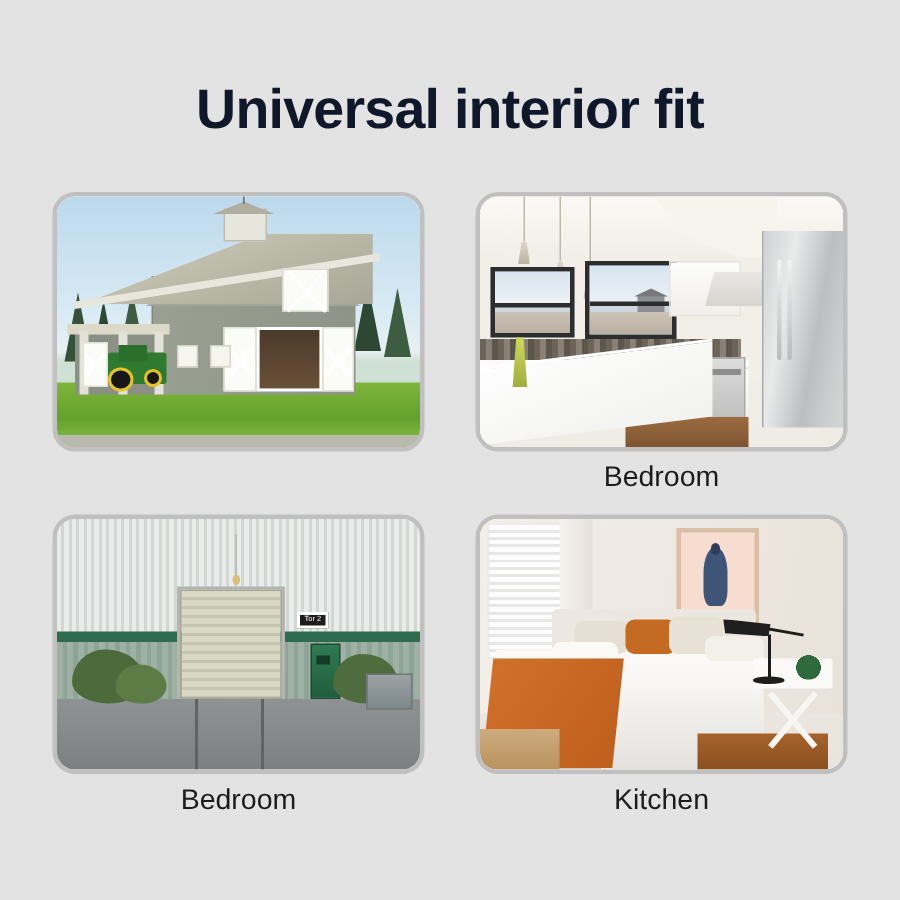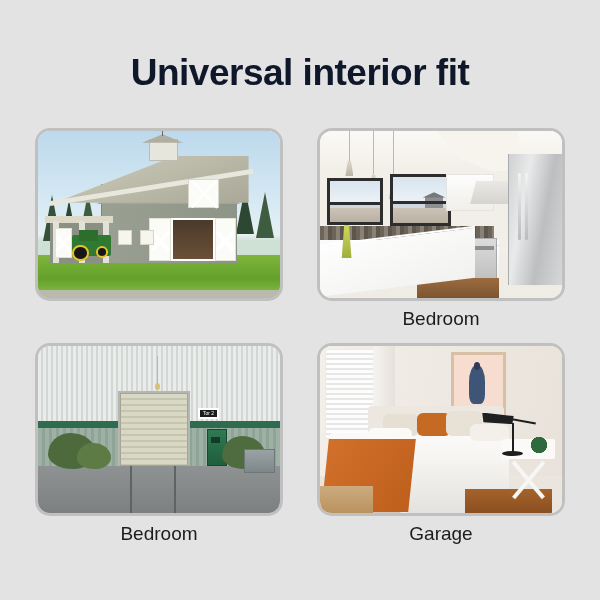--- a/index.html
+++ b/index.html
@@ -330,18 +330,18 @@
 
             <div class="b-table"></div>
             <div class="b-leg"></div>
             <div class="b-plant"></div>
             <div class="b-lamp-base"></div>
             <div class="b-lamp-arm"></div>
             <div class="b-lamp-arm2"></div>
             <div class="b-lamp-shade"></div>
           </div>
         </div>
-        <div class="caption">Garage</div>
+        <div class="caption">Kitchen</div>
       </div>
 
     </div>
   </div>
 </div>
 
 </body></html>

